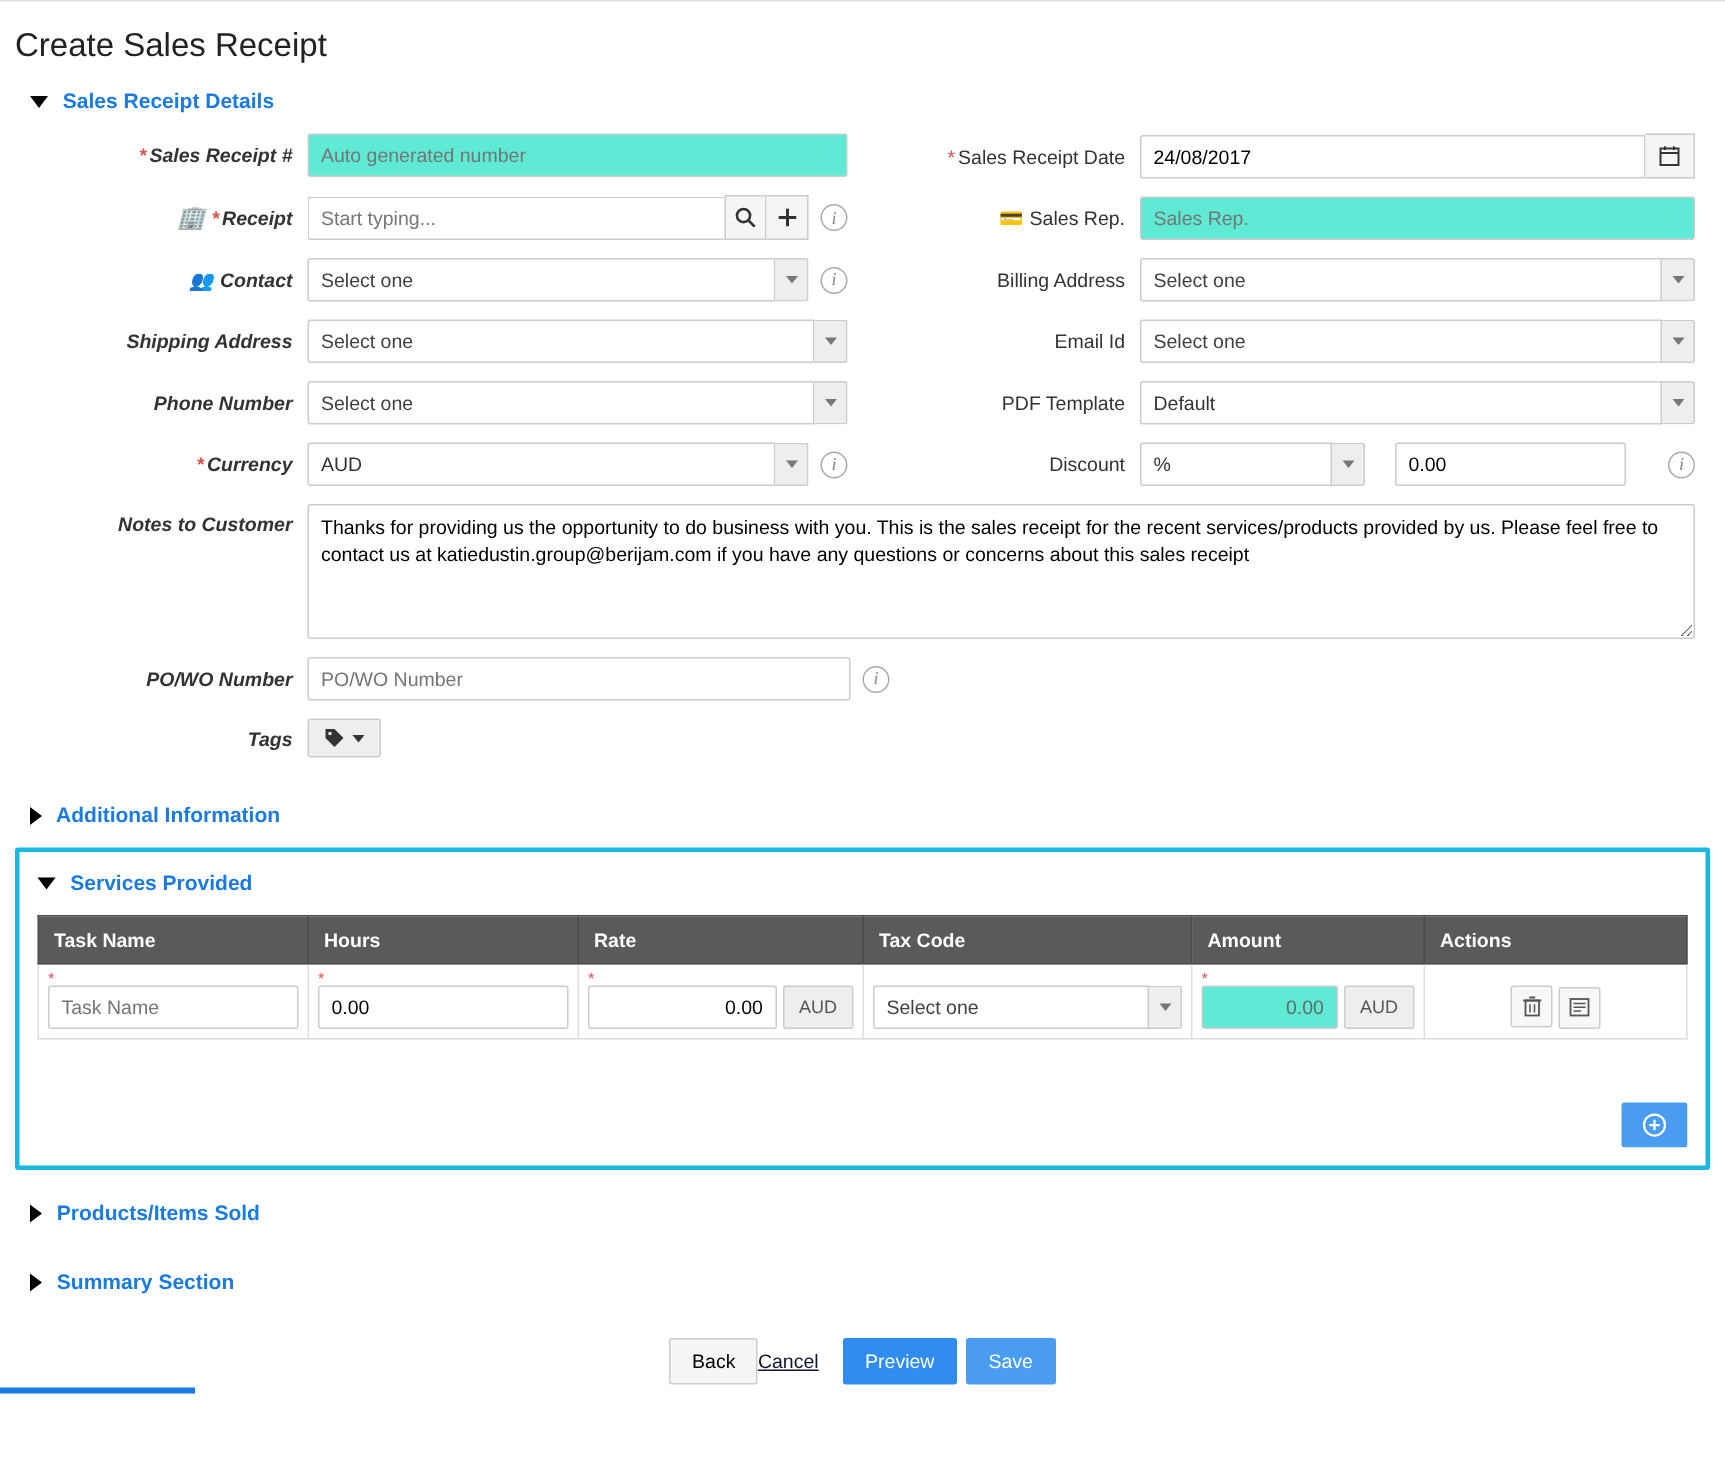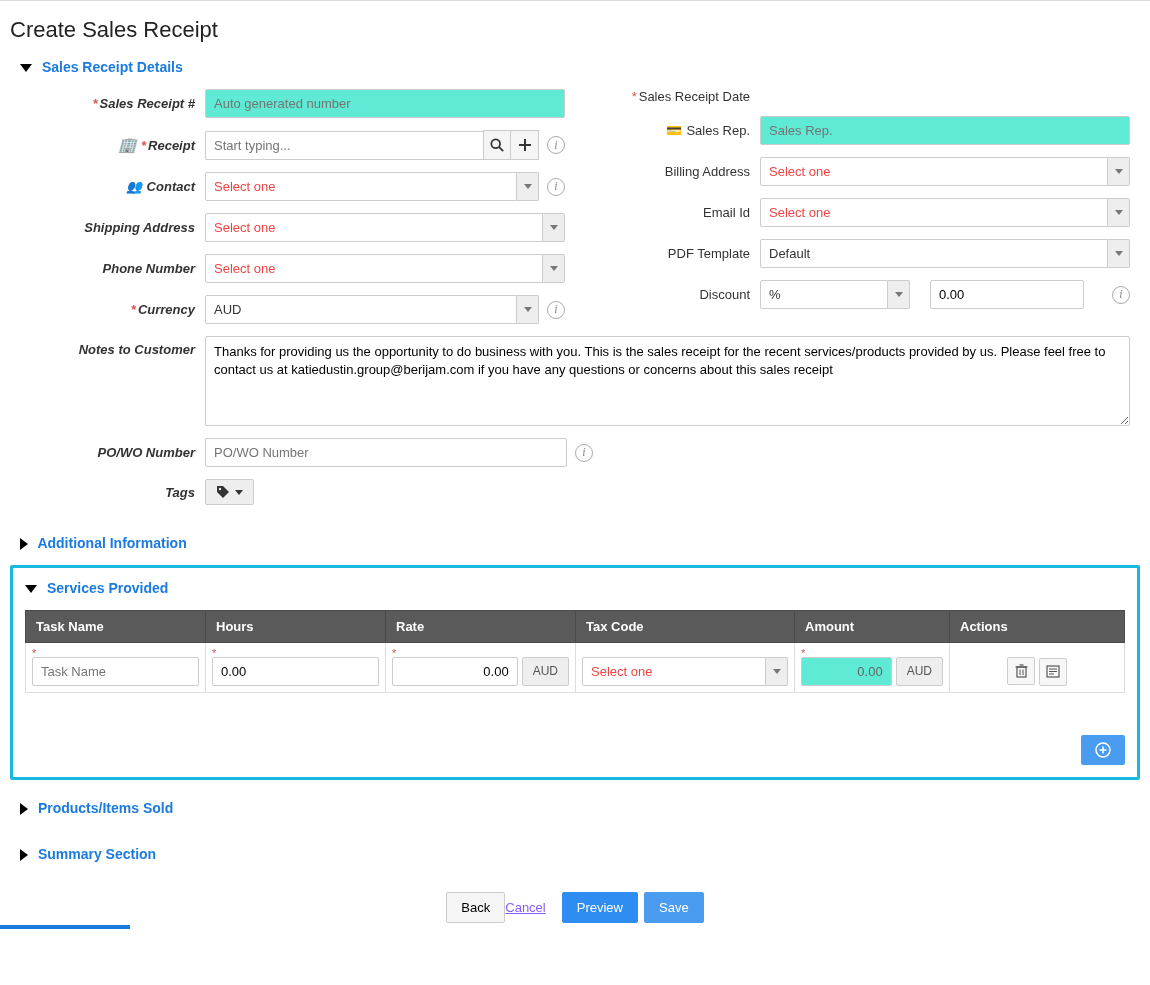--- a/index.html
+++ b/index.html
@@ -90,21 +90,21 @@
   }
   .select {
     display: flex;
     width: 100%;
   }
   .select-body {
     flex: 1;
     border: 1px solid #ccc;
     padding: 6px 8px;
     background: #fff;
-    color: #ef4444;
+    color: #404040;
     font-size: 13px;
     border-radius: 2px 0 0 2px;
   }
   .select-caret {
     width: 22px;
     background: #eee;
     border: 1px solid #ccc;
     border-left: none;
     display: flex;
     align-items: center;
@@ -237,21 +237,21 @@
     background: #2f8cf0;
     border-color: #2f8cf0;
     color: #fff;
   }
   .btn.primary-alt {
     background: #4a9cf0;
     border-color: #4a9cf0;
     color: #fff;
   }
   .link {
-    color: #8b5cf6;
+    color: #0f172a;
     text-decoration: underline;
     cursor: pointer;
     margin-right: 10px;
     font-size: 13px;
   }
   .footer-right { display: flex; align-items: center; gap: 6px;}
   .icon-building { color: #2c7bd1; font-size: 15px; margin-right: 4px;}
   .icon-people { color: #c34; font-size: 13px; margin-right: 4px;}
   .icon-card { color: #2c7bd1; font-size: 13px; margin-right: 4px;}
   .bottom-progress {
@@ -344,20 +344,31 @@
               </div>
           </div>
           <div class="info-dot">i</div>
         </div>
       </div>
     </div>
 
     <div class="col">
       <div class="row">
         <div class="rlabel"><span class="req">*</span><span>Sales Receipt Date</span></div>
+        <div class="control-wrap">
+          <input type="text" style="border-radius: 2px 0px 0px 2px;" value="24/08/2017">
+          <div class="btn-icon" style="border-left:none">
+            <svg width="14" height="14" viewBox="0 0 14 14">
+                <rect x="1" y="2" width="12" height="11" fill="none" stroke="#333" stroke-width="1.3"></rect>
+                <line x1="1" y1="5" x2="13" y2="5" stroke="#333" stroke-width="1.3"></line>
+                <line x1="4" y1="0.5" x2="4" y2="3" stroke="#333" stroke-width="1.3"></line>
+                <line x1="10" y1="0.5" x2="10" y2="3" stroke="#333" stroke-width="1.3"></line>
+              </svg>
+          </div>
+        </div>
       </div>
       <div class="row">
         <div class="rlabel"><span class="icon-card">💳</span><span>Sales Rep.</span></div>
         <div class="control-wrap">
           <input type="text" class="readonly" readonly="" placeholder="Sales Rep." style="">
         </div>
       </div>
       <div class="row">
         <div class="rlabel">Billing Address</div>
         <div class="control-wrap">

